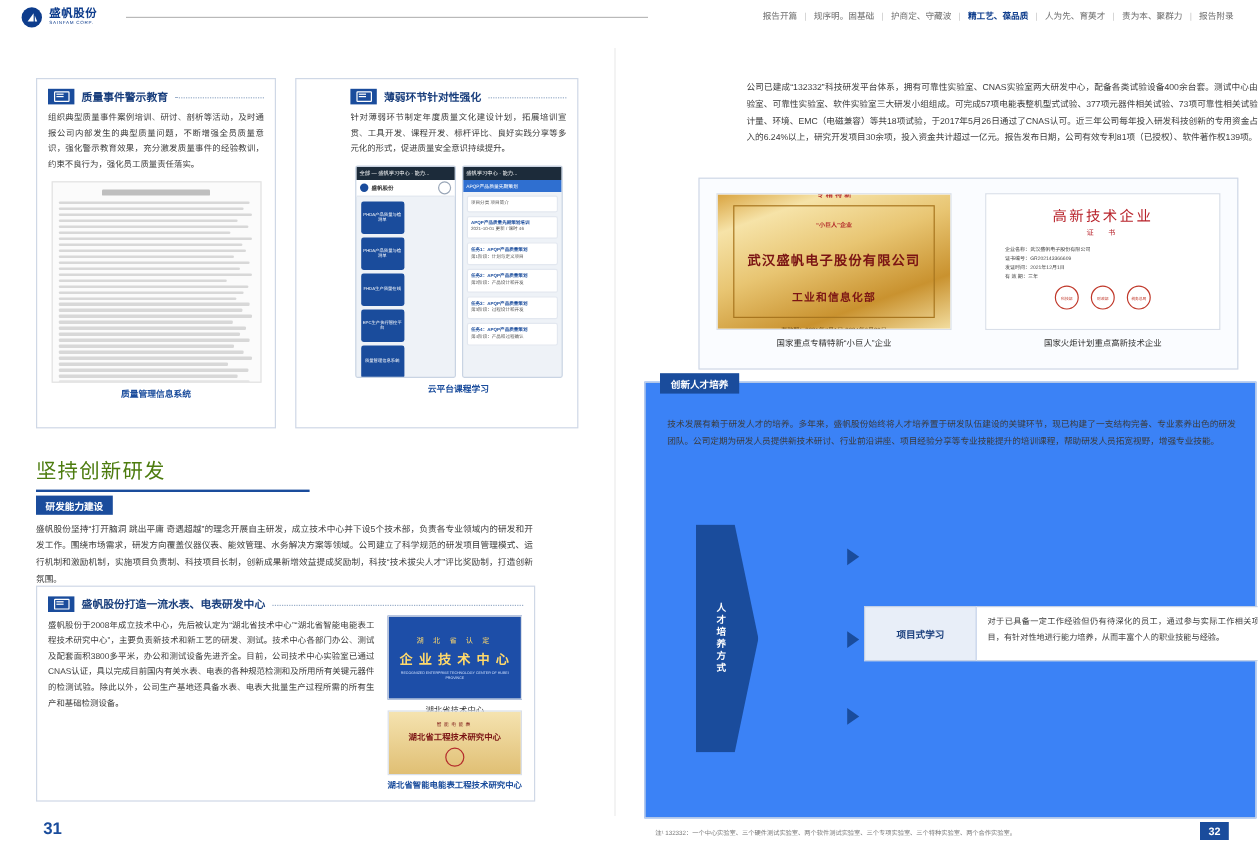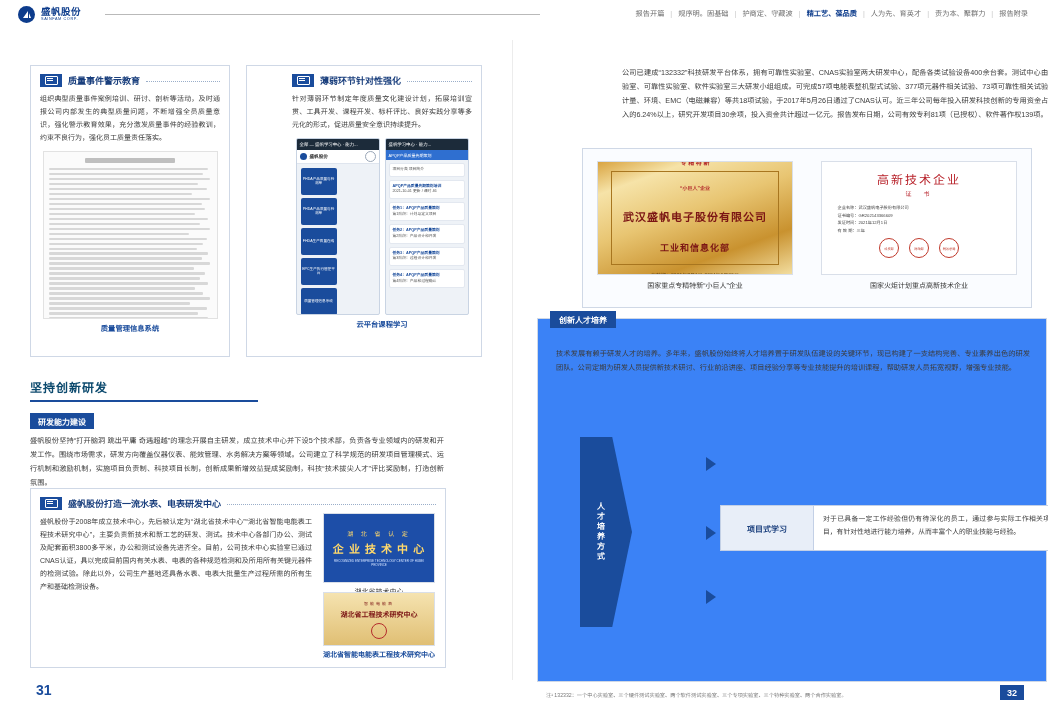--- a/index.html
+++ b/index.html
@@ -53,21 +53,21 @@
   .ph-sub .srch{margin-left:auto;width:9px;height:9px;border:1px solid #9aa7b8;border-radius:50%;}
   .ph-grid{display:flex;flex-wrap:wrap;gap:3px;padding:4px;}
   .ph-tile{width:36px;height:27px;background:#1a4c9c;border-radius:2px;color:#fff;font-size:3.6px;display:flex;align-items:center;justify-content:center;text-align:center;line-height:1.3;padding:1px;box-sizing:border-box;}
   .ph-list{padding:3px;}
   .ph-row{background:#fff;border:1px solid #e3e8f0;border-radius:2px;margin-bottom:3px;padding:3px;font-size:3.8px;color:#555;line-height:1.5;}
   .ph-row b{color:#1a4c9c;font-size:3.8px;}
   .ph-band{background:#2f6fd0;color:#fff;font-size:4px;padding:2px 3px;}
 
   
   .big-head{position:absolute;left:30px;top:378px;}
-  .big-head .bh-t{font-size:12px;font-weight:bold;color:#0c4a6e;letter-spacing:1px;}
+  .big-head .bh-t{font-size:17px;font-weight:normal;color:#4d7c0f;letter-spacing:1px;}
   .big-head .bh-line{width:228px;height:2px;background:#1a4c9c;margin-top:5px;}
   .sub-head{position:absolute;left:30px;top:413px;background:#1a4c9c;color:#fff;font-size:8px;font-weight:bold;padding:2.5px 8px;}
   .para{position:absolute;font-size:7.2px;line-height:1.95;color:#3b3b3b;text-align:justify;}
 
   
   .r-para{position:absolute;font-size:7.2px;line-height:1.95;color:#3b3b3b;text-align:justify;}
 
   
   .cert-box{position:absolute;border:1px solid #cfd8e6;background:#fafcff;}
   .cert{background:#fff;border:1px solid #d9dfe9;overflow:hidden;position:relative;}

